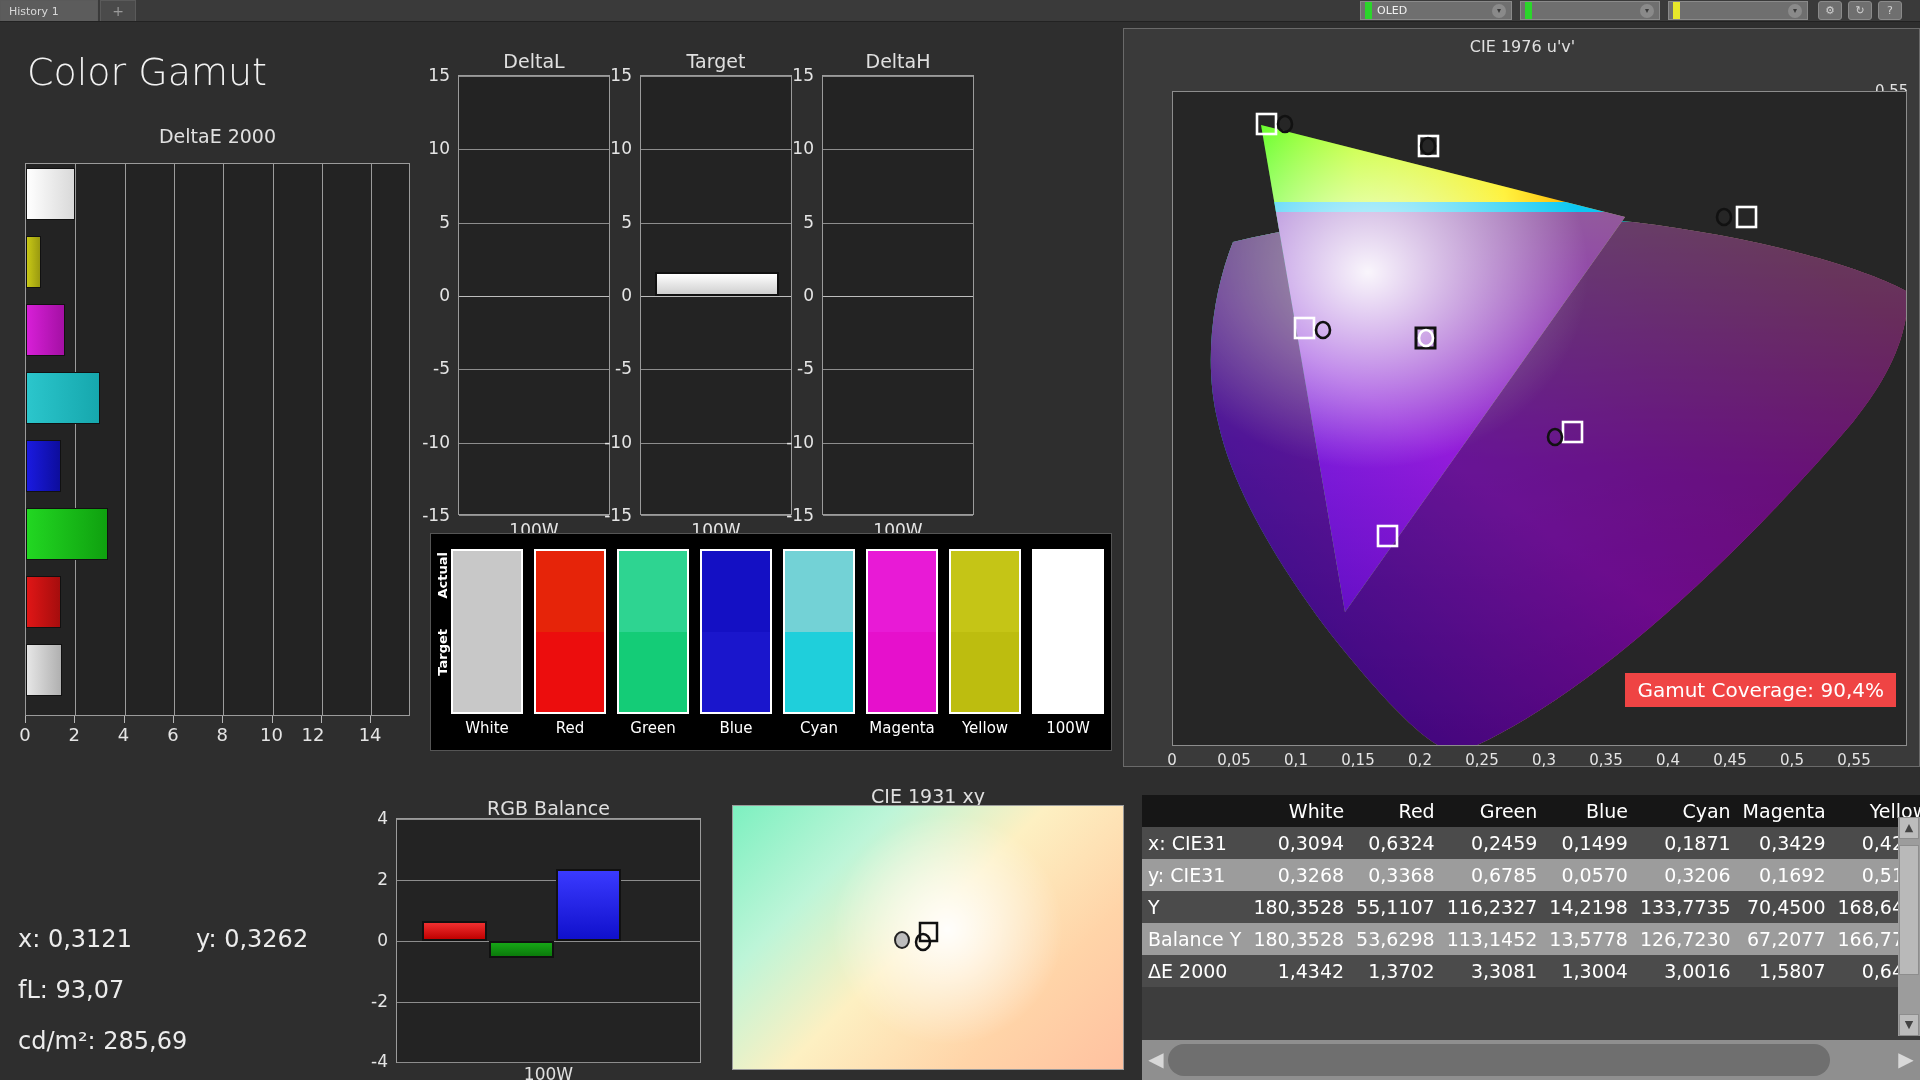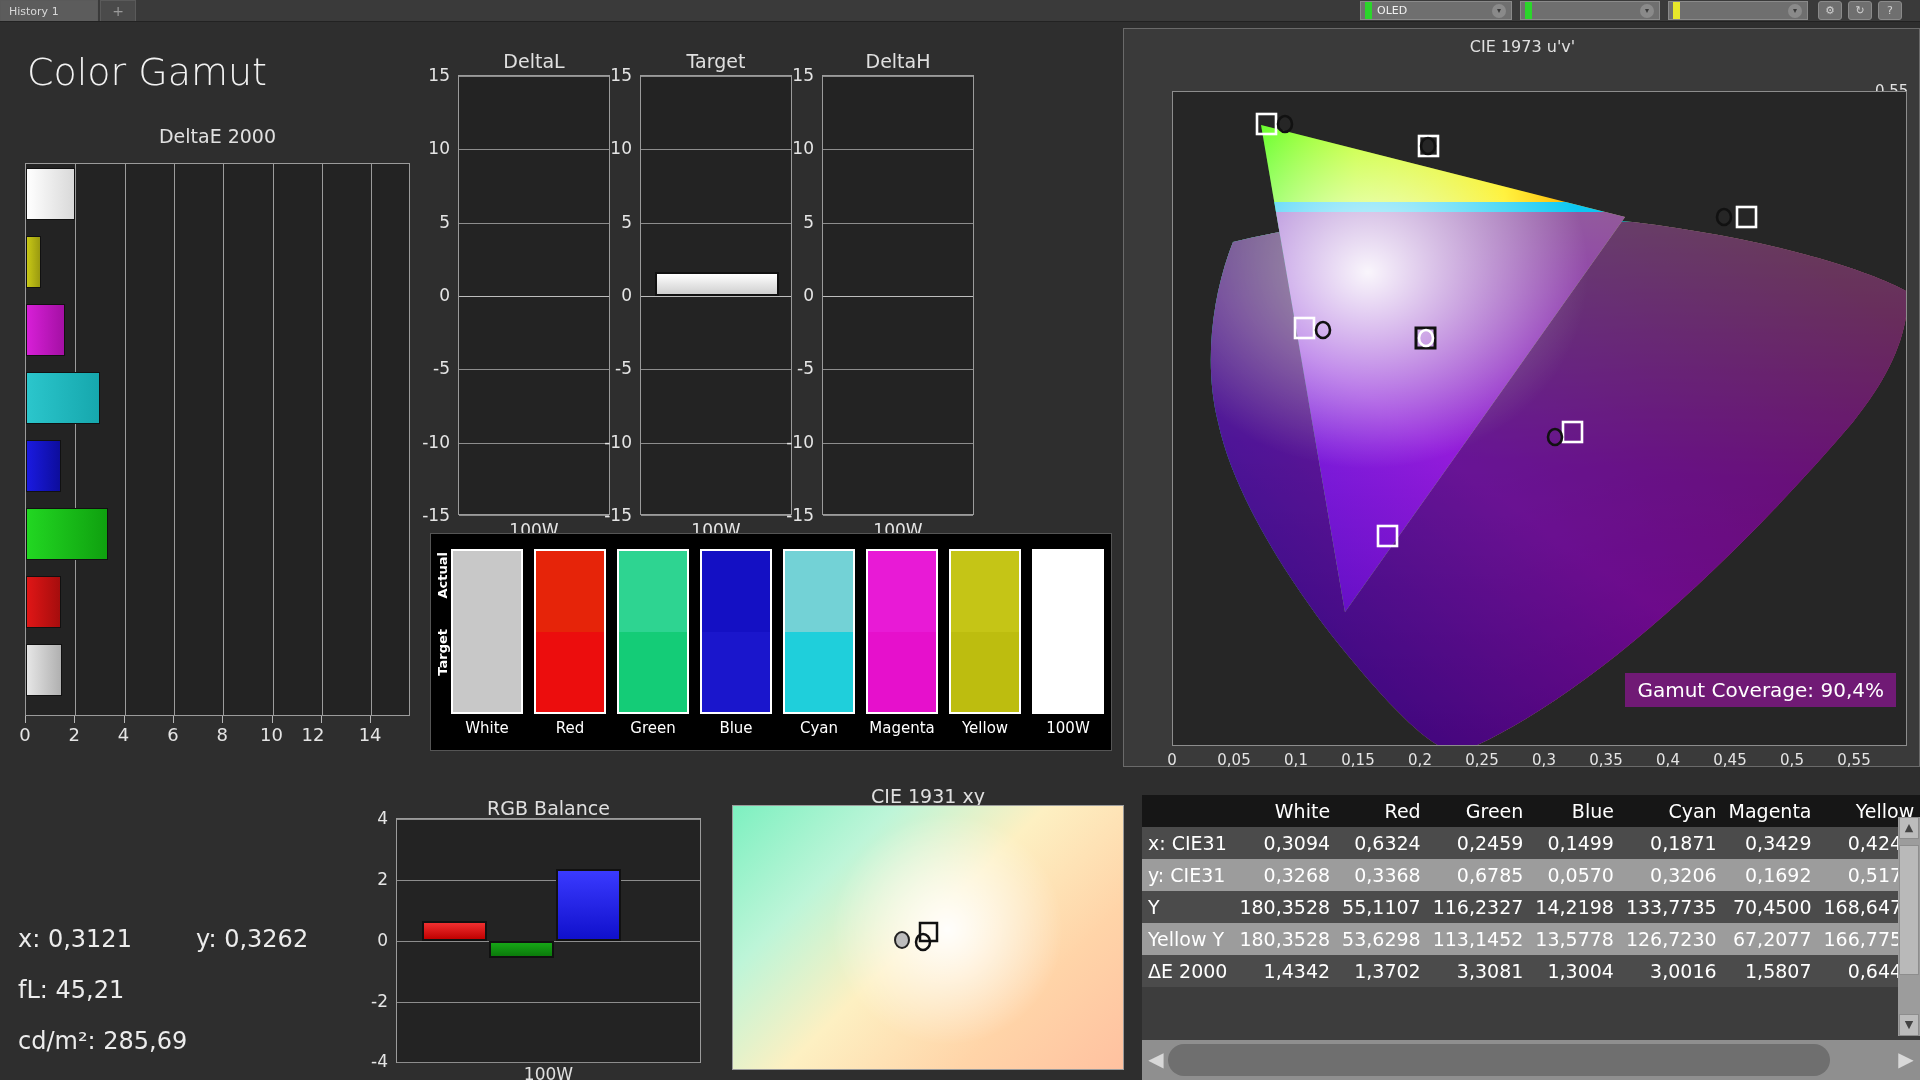--- a/index.html
+++ b/index.html
@@ -75,21 +75,21 @@
 
   
   #cie76 { position:absolute; left:1123px; top:28px; width:797px; height:739px;
            background:#3a3a3a; border:1px solid #6a6a6a; }
   #cie76-plot { position:absolute; left:48px; top:62px; width:735px; height:655px;
                 background:#262626; border:1px solid #8d8d8d; overflow:hidden; }
   .cie-yl { position:absolute; right:0; font-size:15px; color:#e5e5e5;
             transform:translateY(-50%); }
   .cie-xl { position:absolute; font-size:15px; color:#e5e5e5;
             transform:translateX(-50%); }
-  #gamutbox { position:absolute; right:10px; bottom:38px; background:#701a75;
+  #gamutbox { position:absolute; right:10px; bottom:38px; background:#ef4444;
               padding:5px 12px; font-size:20px; color:#fff; white-space:nowrap; }
 
   
   .cr-line { position:absolute; font-size:24px; color:#ececec; white-space:nowrap; }
 
   
   #rgb-plot { position:absolute; left:396px; top:818px; width:305px; height:245px;
               background:#232323; border:1px solid #9b9b9b; }
   #rgb-plot .hgrid { position:absolute; left:0; right:0; height:1px; background:#8d8d8d; }
   .rgb-yl { position:absolute; font-size:17px; color:#e5e5e5; text-align:right;
@@ -312,21 +312,21 @@
     <div class="sw-lab" style="left:518px; top:185px;">Yellow</div>
 
     <div class="sw" style="left:601px;">
       <div class="act" style="background:#ffffff"></div>
         <div class="tgt" style="background:#ffffff"></div>
       </div>
     <div class="sw-lab" style="left:601px; top:185px;">100W</div>
   </div>
 
   <div id="cie76">
-    <div class="ptitle" style="left:0; top:8px; width:797px; font-size:16px;">CIE 1973 u'v'</div>
+    <div class="ptitle" style="left:0; top:8px; width:797px; font-size:16px;">CIE 1976 u'v'</div>
 
     <div class="cie-yl" style="top:62px;   width:44px;">0,55</div>
     <div class="cie-yl" style="top:116px;  width:44px;">0,5</div>
     <div class="cie-yl" style="top:170px;  width:44px;">0,45</div>
     <div class="cie-yl" style="top:224px;  width:44px;">0,4</div>
     <div class="cie-yl" style="top:278px;  width:44px;">0,35</div>
     <div class="cie-yl" style="top:332px;  width:44px;">0,3</div>
     <div class="cie-yl" style="top:386px;  width:44px;">0,25</div>
     <div class="cie-yl" style="top:440px;  width:44px;">0,2</div>
     <div class="cie-yl" style="top:494px;  width:44px;">0,15</div>
@@ -425,21 +425,21 @@
     <div class="cie-xl" style="left:420px; top:722px;">0,3</div>
     <div class="cie-xl" style="left:482px; top:722px;">0,35</div>
     <div class="cie-xl" style="left:544px; top:722px;">0,4</div>
     <div class="cie-xl" style="left:606px; top:722px;">0,45</div>
     <div class="cie-xl" style="left:668px; top:722px;">0,5</div>
     <div class="cie-xl" style="left:730px; top:722px;">0,55</div>
   </div>
 
   <div class="cr-line" style="left:18px; top:925px;">x: 0,3121</div>
   <div class="cr-line" style="left:196px; top:925px;">y: 0,3262</div>
-  <div class="cr-line" style="left:18px; top:976px;">fL: 45,21</div>
+  <div class="cr-line" style="left:18px; top:976px;">fL: 93,07</div>
   <div class="cr-line" style="left:18px; top:1027px;">cd/m²: 285,69</div>
 
   <div class="ptitle" style="left:396px; top:797px; width:305px;">RGB Balance</div>
   <div id="rgb-plot">
     <div class="hgrid" style="top:0px"></div>
     <div class="hgrid" style="top:61px"></div>
     <div class="hgrid" style="top:122px"></div>
     <div class="hgrid" style="top:183px"></div>
     <div class="hgrid" style="top:243px"></div>
     <div class="rgb-bar" style="left:25px; width:65px; top:102px; height:20px;
@@ -508,21 +508,21 @@
           <td>180,3528</td>
           <td>55,1107</td>
           <td>116,2327</td>
           <td>14,2198</td>
           <td>133,7735</td>
           <td>70,4500</td>
           <td>168,6472</td>
 
         </tr>
         <tr>
-          <td>Yellow Y</td>
+          <td>Balance Y</td>
           <td>180,3528</td>
           <td>53,6298</td>
           <td>113,1452</td>
           <td>13,5778</td>
           <td>126,7230</td>
           <td>67,2077</td>
           <td>166,7750</td>
 
         </tr>
         <tr>

